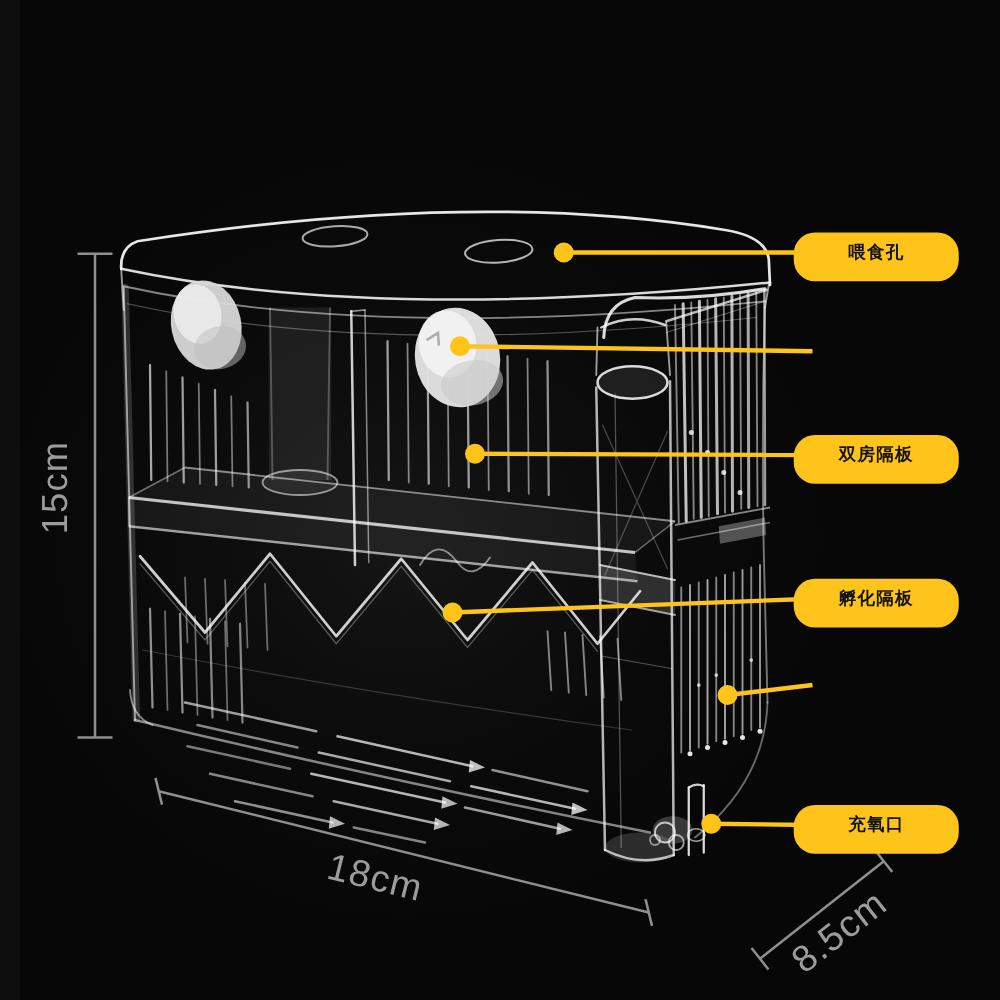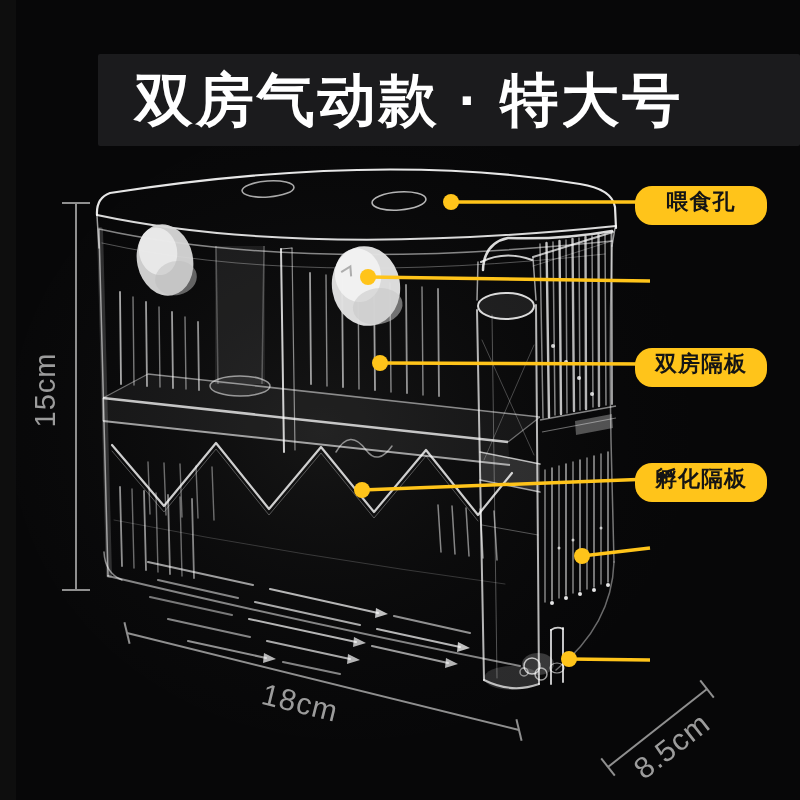--- a/index.html
+++ b/index.html
@@ -27,21 +27,21 @@
     position:absolute;left:0;top:0;width:622px;height:92px;
     line-height:92px;text-align:center;
     color:#ffffff;font-size:58px;font-weight:900;letter-spacing:3px;
     white-space:nowrap;
   }
   
   .pill{
     position:absolute;left:635px;width:132px;height:39px;
     background:var(--accent_yellow);
     border-radius:17px;
-    color:#141414;font-size:22px;font-weight:700;
+    color:#141414;font-size:14px;font-weight:700;
     line-height:31px;text-align:center;letter-spacing:1px;
     white-space:nowrap;
   }
   .pill.wide{width:146px;}
   .pill-1{top:186px;}
   .pill-2{top:265px;}
   .pill-3{top:348px;}
   .pill-4{top:463px;}
   .pill-5{top:532px;}
   .pill-6{top:644px;}
@@ -293,25 +293,23 @@
     <g fill="#FFC41A">
       <circle cx="451" cy="202" r="8"></circle>
       <circle cx="368" cy="277" r="8"></circle>
       <circle cx="380" cy="363" r="8"></circle>
       <circle cx="362" cy="490" r="8"></circle>
       <circle cx="582" cy="556" r="8"></circle>
       <circle cx="569" cy="659" r="8"></circle>
     </g>
   </svg>
 
-  <div class="title-bar">
-    <div class="title-text">双房气动款 · 特大号</div>
-  </div>
 
   <div class="pill pill-1">喂食孔</div>
   <div class="pill pill-4">孵化隔板</div>
   <div class="pill pill-3">双房隔板</div>
+  <div class="pill pill-6">充氧口</div>
 
   <span class="dim-label dim-h">15cm</span>
   <span class="dim-label dim-w">18cm</span>
   <span class="dim-label dim-d">8.5cm</span>
 
 </div>
 
 </body></html>

